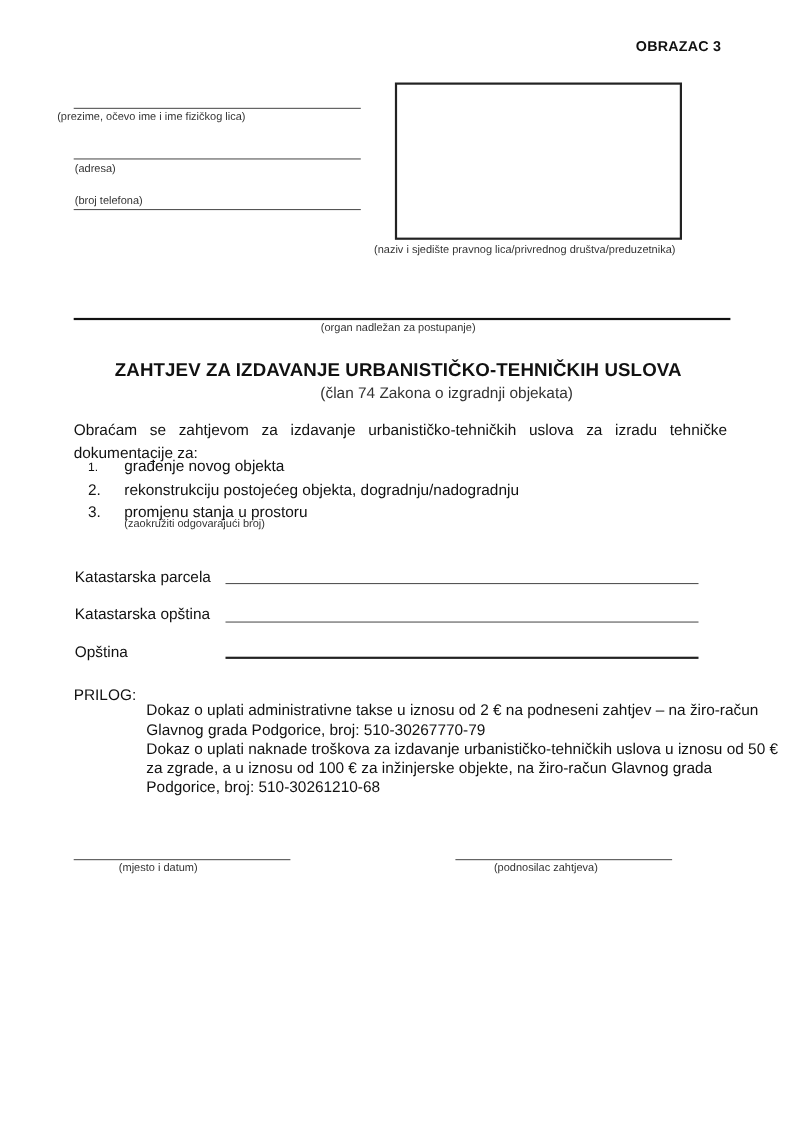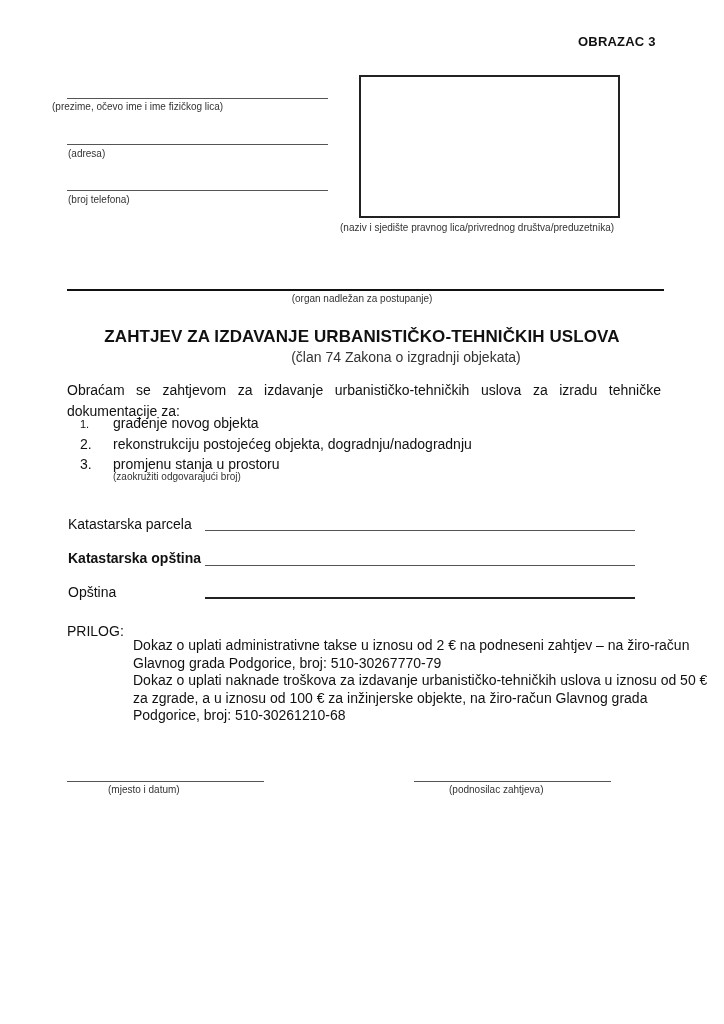--- a/index.html
+++ b/index.html
@@ -34,21 +34,21 @@
 
   <div class="abs form-no">OBRAZAC 3</div>
 
   <div class="abs line thin" style="left:67px; top:98px; width:261px;"></div>
   <div class="abs caption" style="left:52px; top:101px;">(prezime, očevo ime i ime fizičkog  lica)</div>
 
   <div class="abs line thin" style="left:67px; top:144px; width:261px;"></div>
   <div class="abs caption" style="left:68px; top:148px;">(adresa)</div>
 
   <div class="abs line thin" style="left:67px; top:190px; width:261px;"></div>
-  <div class="abs caption" style="left:68px; top:194px;">(broj telefona)</div>
+  <div class="abs caption" style="left:68px; top:177px;">(broj telefona)</div>
 
   <div class="abs org-box"></div>
   <div class="abs caption" style="left:340px; top:222px;">(naziv i sjedište pravnog lica/privrednog društva/preduzetnika)</div>
 
   <div class="abs org-line"></div>
   <div class="abs caption" style="left:0; width:724px; text-align:center; top:293px;">(organ nadležan za postupanje)</div>
 
   <div class="abs title">ZAHTJEV ZA IZDAVANJE URBANISTIČKO-TEHNIČKIH USLOVA</div>
   <div class="abs subtitle">(član 74 Zakona o izgradnji objekata)</div>
 
@@ -66,21 +66,21 @@
     <div class="item">
       <span class="num">3.</span>
       <span>promjenu stanja u prostoru</span>
     </div>
   </div>
   <div class="abs list-note">(zaokružiti odgovarajući broj)</div>
 
   <div class="abs field-label" style="top:516px;">Katastarska parcela</div>
   <div class="abs line thin field-line" style="top:530px;"></div>
 
-  <div class="abs field-label" style="top:550px;font-weight:bold;">Katastarska opština</div>
+  <div class="abs field-label" style="top:550px;">Katastarska opština</div>
   <div class="abs line thin field-line" style="top:565px;"></div>
 
   <div class="abs field-label" style="top:584px;">Opština</div>
   <div class="abs field-line" style="top:597px; border-bottom:2px solid #222;"></div>
 
   <div class="abs attach-title">PRILOG:</div>
   <div class="abs attach-text">
     <p>Dokaz o uplati administrativne takse u iznosu od 2 € na podneseni zahtjev – na žiro-račun Glavnog grada Podgorice, broj: 510-30267770-79</p>
     <p>Dokaz o uplati naknade troškova za izdavanje urbanističko-tehničkih uslova u iznosu od 50 € za zgrade, a u iznosu od 100 € za inžinjerske objekte, na žiro-račun Glavnog grada Podgorice, broj: 510-30261210-68</p>
   </div>

